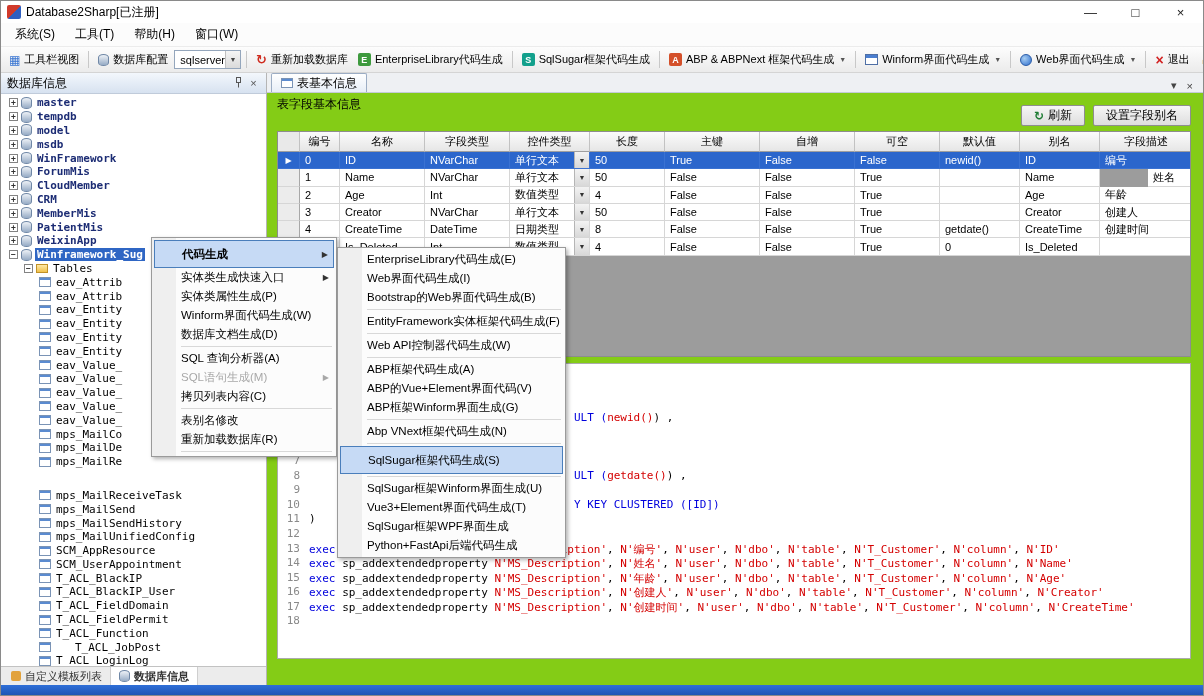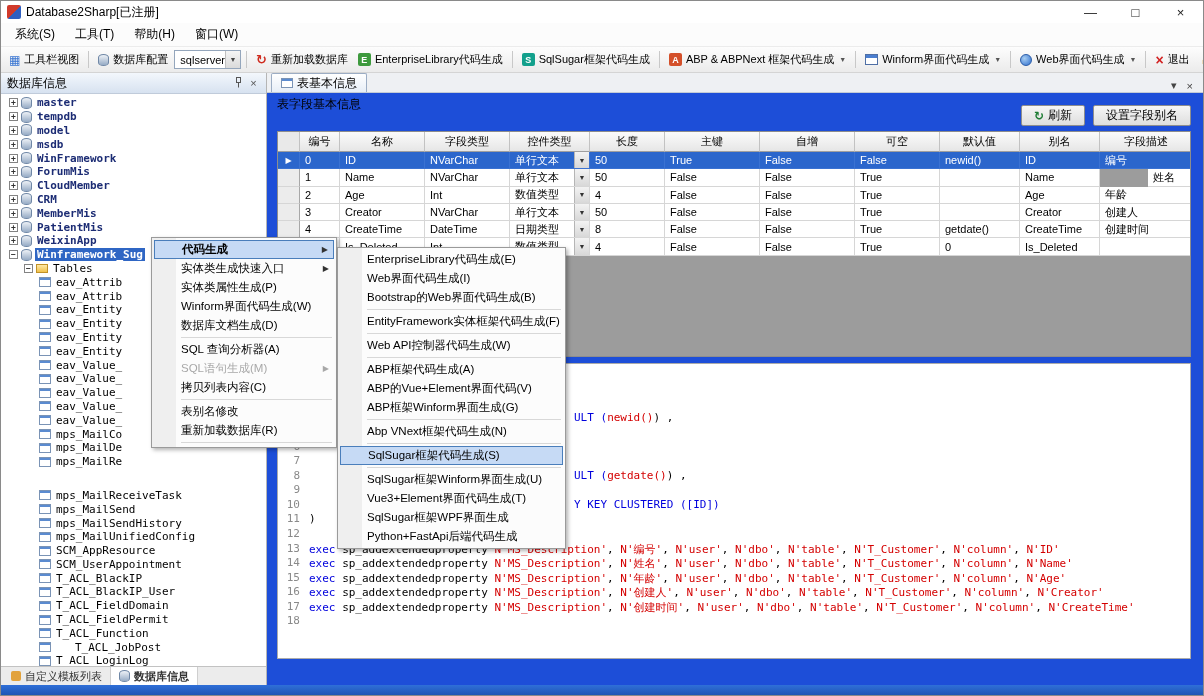--- a/index.html
+++ b/index.html
@@ -50,21 +50,21 @@
   .tnode{height:13.8px; display:flex; align-items:center; white-space:nowrap; gap:3px;}
   .texp{width:9px;height:9px;border:1px solid #838383;background:#fff;font:bold 8px/7px "DejaVu Sans Mono",monospace;
     text-align:center;flex:none;color:#333;}
   .tlabel{padding:0 2px;}
   .tlabel.db{font-weight:bold; color:#1c2c74;}
   .tlabel.seldb{background:#2f66c4; color:#fff; font-weight:bold;}
   .sidebar-tabs{height:19px; flex:none; display:flex; background:#ececec; border-top:1px solid #c2c2c2; padding-left:2px;}
   .s-tab{display:flex; align-items:center; gap:4px; padding:0 8px; font-size:11px; color:#333; border-right:1px solid #cfcfcf;}
   .s-tab.active{background:#fff; font-weight:bold;}
   
-  .main{flex:1; min-width:0; display:flex; flex-direction:column; background:#1d4ed8;}
+  .main{flex:1; min-width:0; display:flex; flex-direction:column; background:#84cc16;}
   .doc-strip{height:20px; flex:none; display:flex; align-items:flex-end; background:#eef0f3; border-bottom:1px solid #c3cbd6; padding-left:4px;}
   .doc-tab{display:flex; align-items:center; gap:4px; height:19px; padding:0 9px; font-size:12px;
     background:linear-gradient(#ffffff,#e7eef7); border:1px solid #9cadc4; border-bottom:none; border-radius:2px 2px 0 0;}
   .doc-strip-right{margin-left:auto; display:flex; align-items:center; gap:10px; padding-right:10px; color:#444; font-size:11px;}
   .doc-body{flex:1; position:relative; padding:2px 12px 0 10px; overflow:hidden;}
   .doc-head{position:relative; height:36px;}
   .section-label{position:absolute; left:0; top:1px; font-size:12px;}
   .actions{position:absolute; right:0; top:10px; display:flex; gap:8px;}
   .btn{display:flex; align-items:center; justify-content:center; gap:4px; height:21px; padding:0 12px;
     background:linear-gradient(#f6f6f6,#dedede); border:1px solid #8e8e8e; border-radius:2px; font-size:12px;}
@@ -90,21 +90,21 @@
   .cline{height:14.55px; display:flex; white-space:pre;}
   .lnum{width:22px; flex:none; text-align:right; margin-right:9px; color:#8a8a8a;}
   .lbody{white-space:pre;}
   .ck{color:#0000dd;} .cs{color:#d40000;} .cp{color:#000;}
   
   .ctx{position:absolute; width:186px; background:linear-gradient(to right,#efefef 0,#efefef 24px,#fcfcfc 24px);
     border:1px solid #9a9a9a; box-shadow:2px 2px 4px rgba(0,0,0,.3); padding:2px; z-index:50; font-size:11.5px;}
   .ctx.main-menu{left:150px; top:236px;}
   .ctx.sub-menu{left:336px; top:246px; width:229px; z-index:60;}
   .ctx-item{height:19px; display:flex; align-items:center; padding:0 6px 0 27px; position:relative; white-space:nowrap; overflow:hidden;}
-  .ctx-item.hl{background:#c6daf5; border:1px solid #4a7ebb; height:19px;align-items:center;}
+  .ctx-item.hl{background:#c6daf5; border:1px solid #4a7ebb; height:28px;align-items:center;}
   .ctx-item.bold{font-weight:bold;}
   .ctx-item.dis{color:#a8a8a8;}
   .ctx-item .subarrow{position:absolute; right:5px; font-size:8px; color:#333;}
   .ctx-item.dis .subarrow{color:#a8a8a8;}
   .ctx-sep{height:1px; background:#d8d8d8; margin:2px 2px 2px 27px;}
   
   .taskbar{height:12px; background:linear-gradient(#2f6fd8,#1b50ae);}
 </style>
 </head>
 <body>

